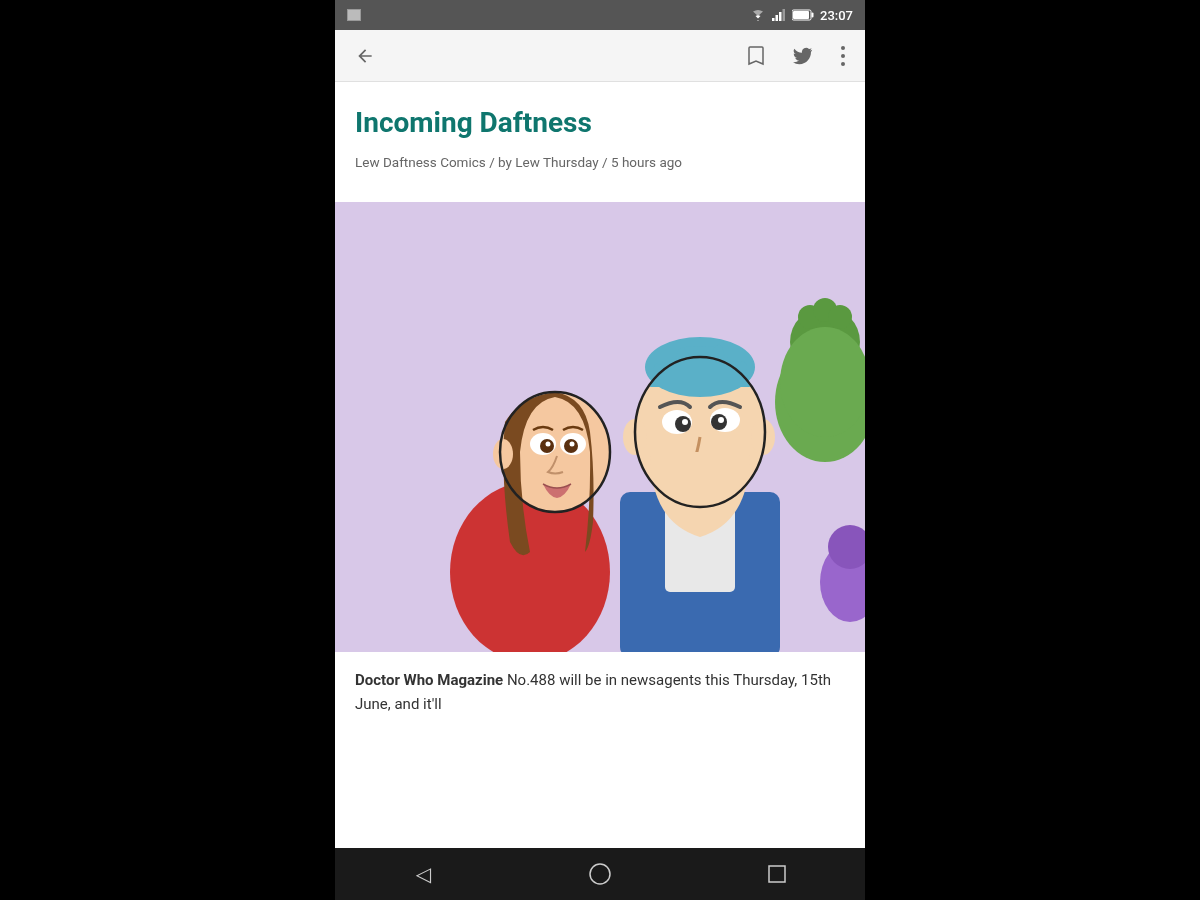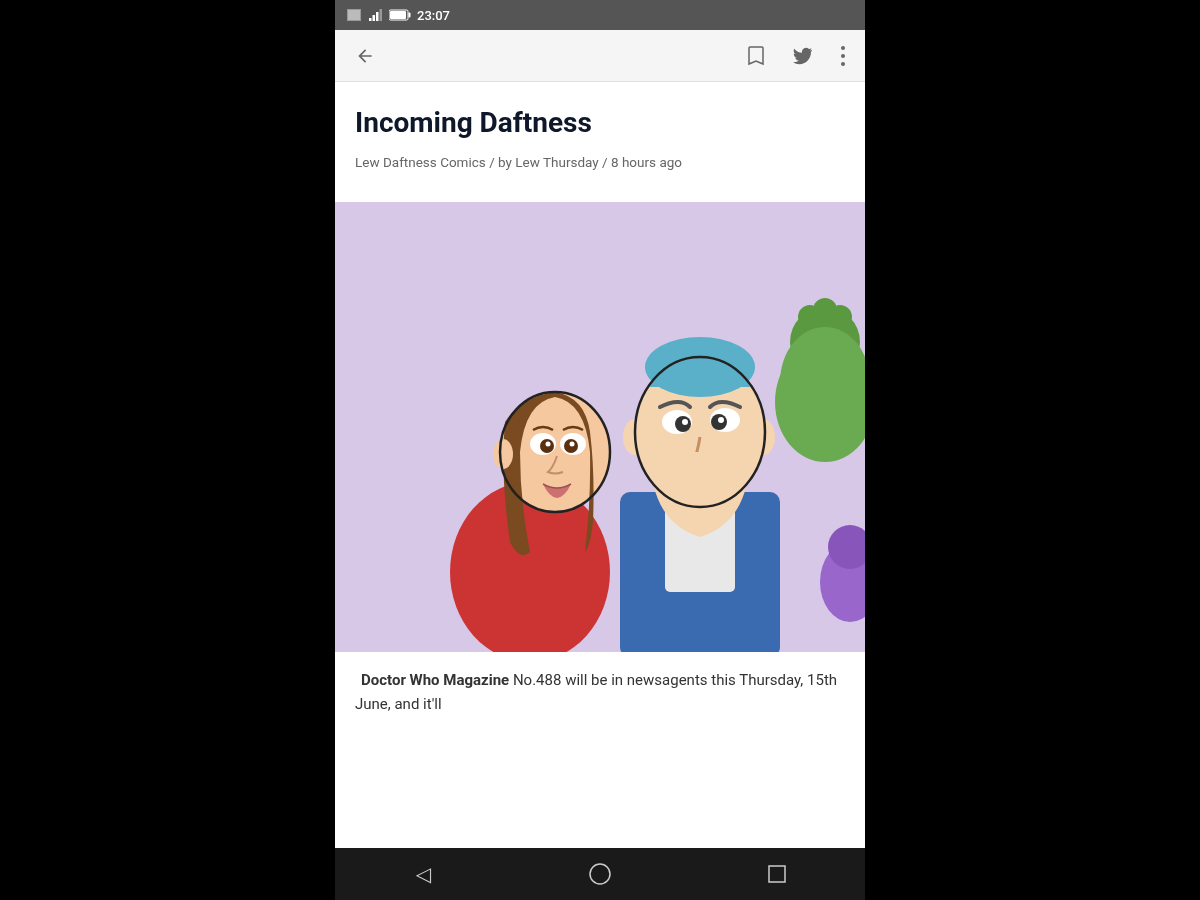--- a/index.html
+++ b/index.html
@@ -22,20 +22,21 @@
       display: flex;
       flex-direction: column;
     }
 
     
     .status-bar {
       background: #555;
       height: 30px;
       display: flex;
       align-items: center;
+      justify-content: flex-end;
       padding: 0 12px;
       flex-shrink: 0;
     }
 
     .status-bar-left {
       position: absolute;
       left: 12px;
       display: flex;
       align-items: center;
     }
@@ -97,21 +98,21 @@
     }
 
     .article-container {
       padding: 24px 20px 16px 20px;
       flex-shrink: 0;
     }
 
     .article-title {
       font-size: 28px;
       font-weight: bold;
-      color: #0f172a;
+      color: #0f766e;
       line-height: 1.2;
       margin-bottom: 14px;
     }
 
     .article-meta {
       font-size: 13.5px;
       color: #666;
       margin-bottom: 16px;
     }
 
@@ -136,21 +137,20 @@
     }
 
     .article-body-text {
       font-size: 15px;
       color: #333;
       line-height: 1.6;
     }
 
     .bold-text {
       font-weight: bold;
-      margin-left: 6px;
     }
 
     
     .bottom-nav {
       background: #1a1a1a;
       height: 52px;
       display: flex;
       align-items: center;
       justify-content: space-around;
       flex-shrink: 0;
@@ -249,21 +249,21 @@
 
     <div class="content-area">
 
       <div class="article-container">
         <h1 class="article-title">Incoming Daftness</h1>
         <p class="article-meta">
           <span>Lew Daftness Comics</span>
           <span> / by </span>
           <span>Lew Thursday</span>
           <span> / </span>
-          <span>8 hours ago</span>
+          <span>5 hours ago</span>
         </p>
       </div>
 
       <div class="comic-image-area">
         <svg class="comic-svg" viewBox="0 0 530 450" xmlns="http://www.w3.org/2000/svg">
 
           <rect width="530" height="450" fill="#d8c8e8"></rect>
 
           <ellipse cx="490" cy="200" rx="50" ry="60" fill="#6aaa50"></ellipse>
           <circle cx="490" cy="140" r="35" fill="#5a9940"></circle>

